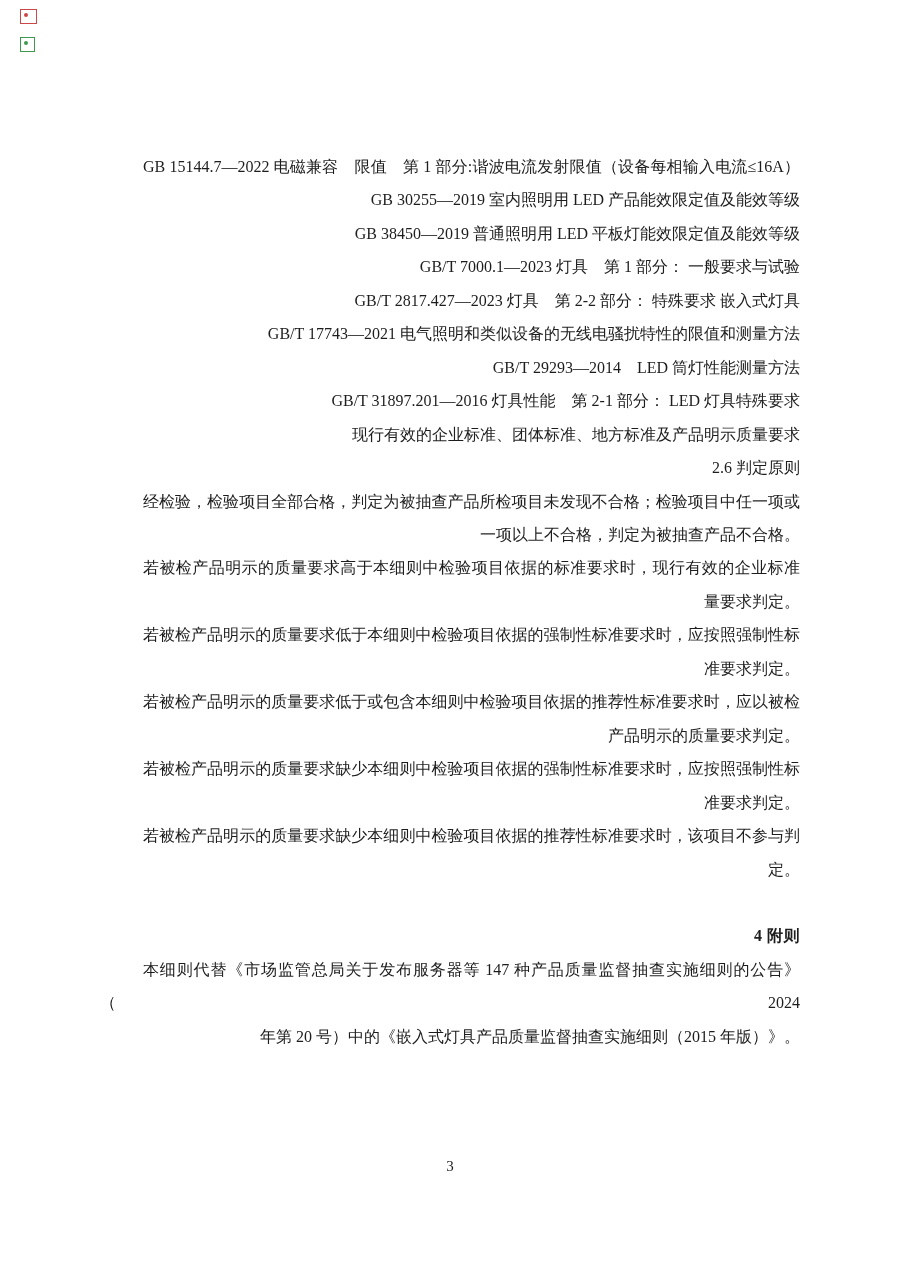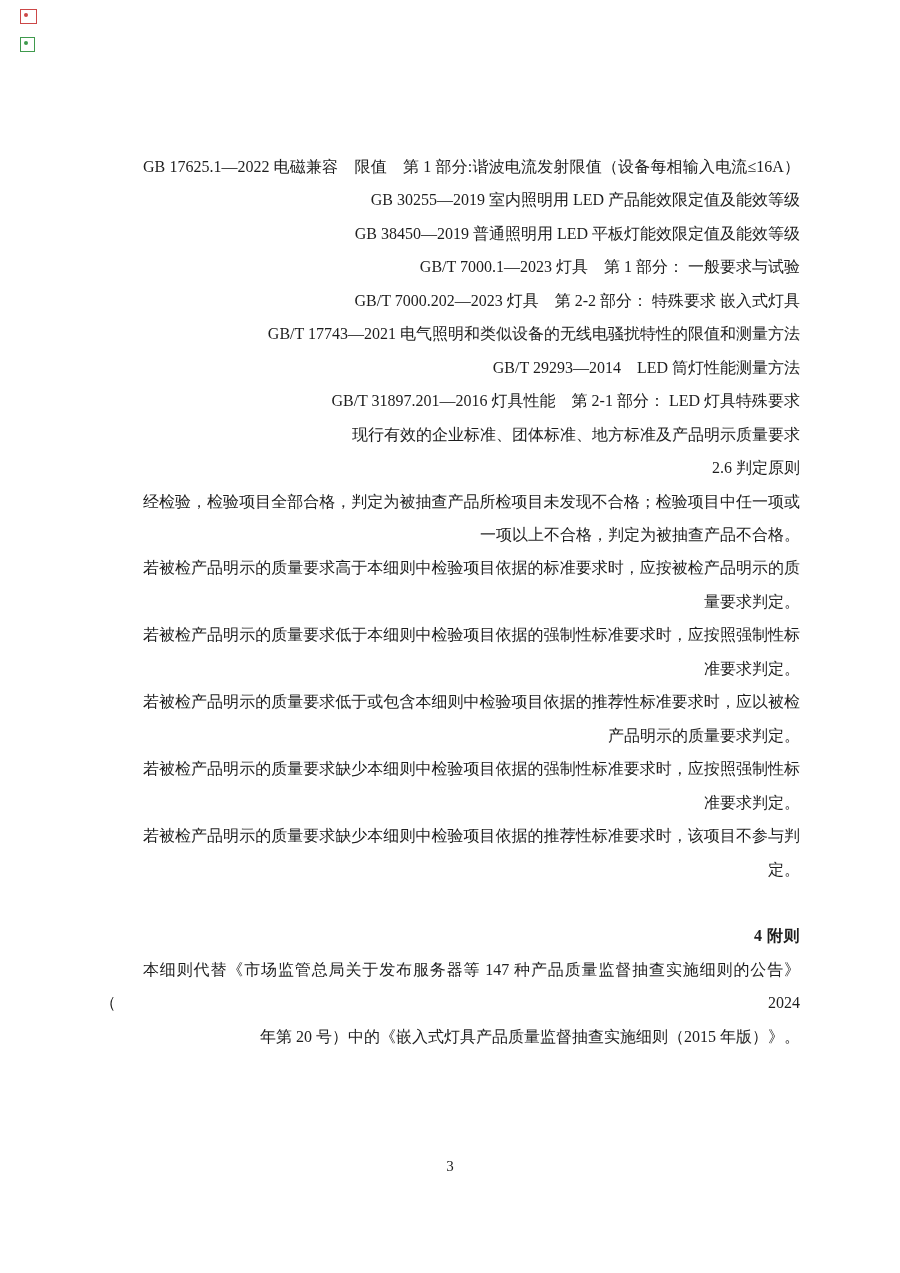--- a/index.html
+++ b/index.html
@@ -39,35 +39,35 @@
 </head>
 <body>
 
 <div class="page">
 
   <div class="mark mark-red"></div>
   <div class="mark mark-green"></div>
 
   <main class="content">
 
-    <div class="line indent fill">GB 17625.1—2022 电磁兼容　限值　第 1 部分:谐波电流发射限值（设备每相输入电流≤16A）</div>
+    <div class="line indent fill">GB 15144.7—2022 电磁兼容　限值　第 1 部分:谐波电流发射限值（设备每相输入电流≤16A）</div>
     <div class="line indent">GB 30255—2019 室内照明用 LED 产品能效限定值及能效等级</div>
     <div class="line indent">GB 38450—2019 普通照明用 LED 平板灯能效限定值及能效等级</div>
     <div class="line indent">GB/T 7000.1—2023 灯具　第 1 部分： 一般要求与试验</div>
-    <div class="line indent">GB/T 7000.202—2023 灯具　第 2-2 部分： 特殊要求 嵌入式灯具</div>
+    <div class="line indent">GB/T 2817.427—2023 灯具　第 2-2 部分： 特殊要求 嵌入式灯具</div>
     <div class="line indent">GB/T 17743—2021 电气照明和类似设备的无线电骚扰特性的限值和测量方法</div>
     <div class="line indent">GB/T 29293—2014　LED 筒灯性能测量方法</div>
     <div class="line indent">GB/T 31897.201—2016 灯具性能　第 2-1 部分： LED 灯具特殊要求</div>
     <div class="line indent">现行有效的企业标准、团体标准、地方标准及产品明示质量要求</div>
 
     <div class="line">2.6 判定原则</div>
 
     <div class="line indent fill">经检验，检验项目全部合格，判定为被抽查产品所检项目未发现不合格；检验项目中任一项或</div>
     <div class="line">一项以上不合格，判定为被抽查产品不合格。</div>
-    <div class="line indent fill">若被检产品明示的质量要求高于本细则中检验项目依据的标准要求时，应按被检产品明示的质</div>
+    <div class="line indent fill">若被检产品明示的质量要求高于本细则中检验项目依据的标准要求时，现行有效的企业标准</div>
     <div class="line">量要求判定。</div>
     <div class="line indent fill">若被检产品明示的质量要求低于本细则中检验项目依据的强制性标准要求时，应按照强制性标</div>
     <div class="line">准要求判定。</div>
     <div class="line indent fill">若被检产品明示的质量要求低于或包含本细则中检验项目依据的推荐性标准要求时，应以被检</div>
     <div class="line">产品明示的质量要求判定。</div>
     <div class="line indent fill">若被检产品明示的质量要求缺少本细则中检验项目依据的强制性标准要求时，应按照强制性标</div>
     <div class="line">准要求判定。</div>
     <div class="line indent fill">若被检产品明示的质量要求缺少本细则中检验项目依据的推荐性标准要求时，该项目不参与判</div>
     <div class="line">定。</div>
 

